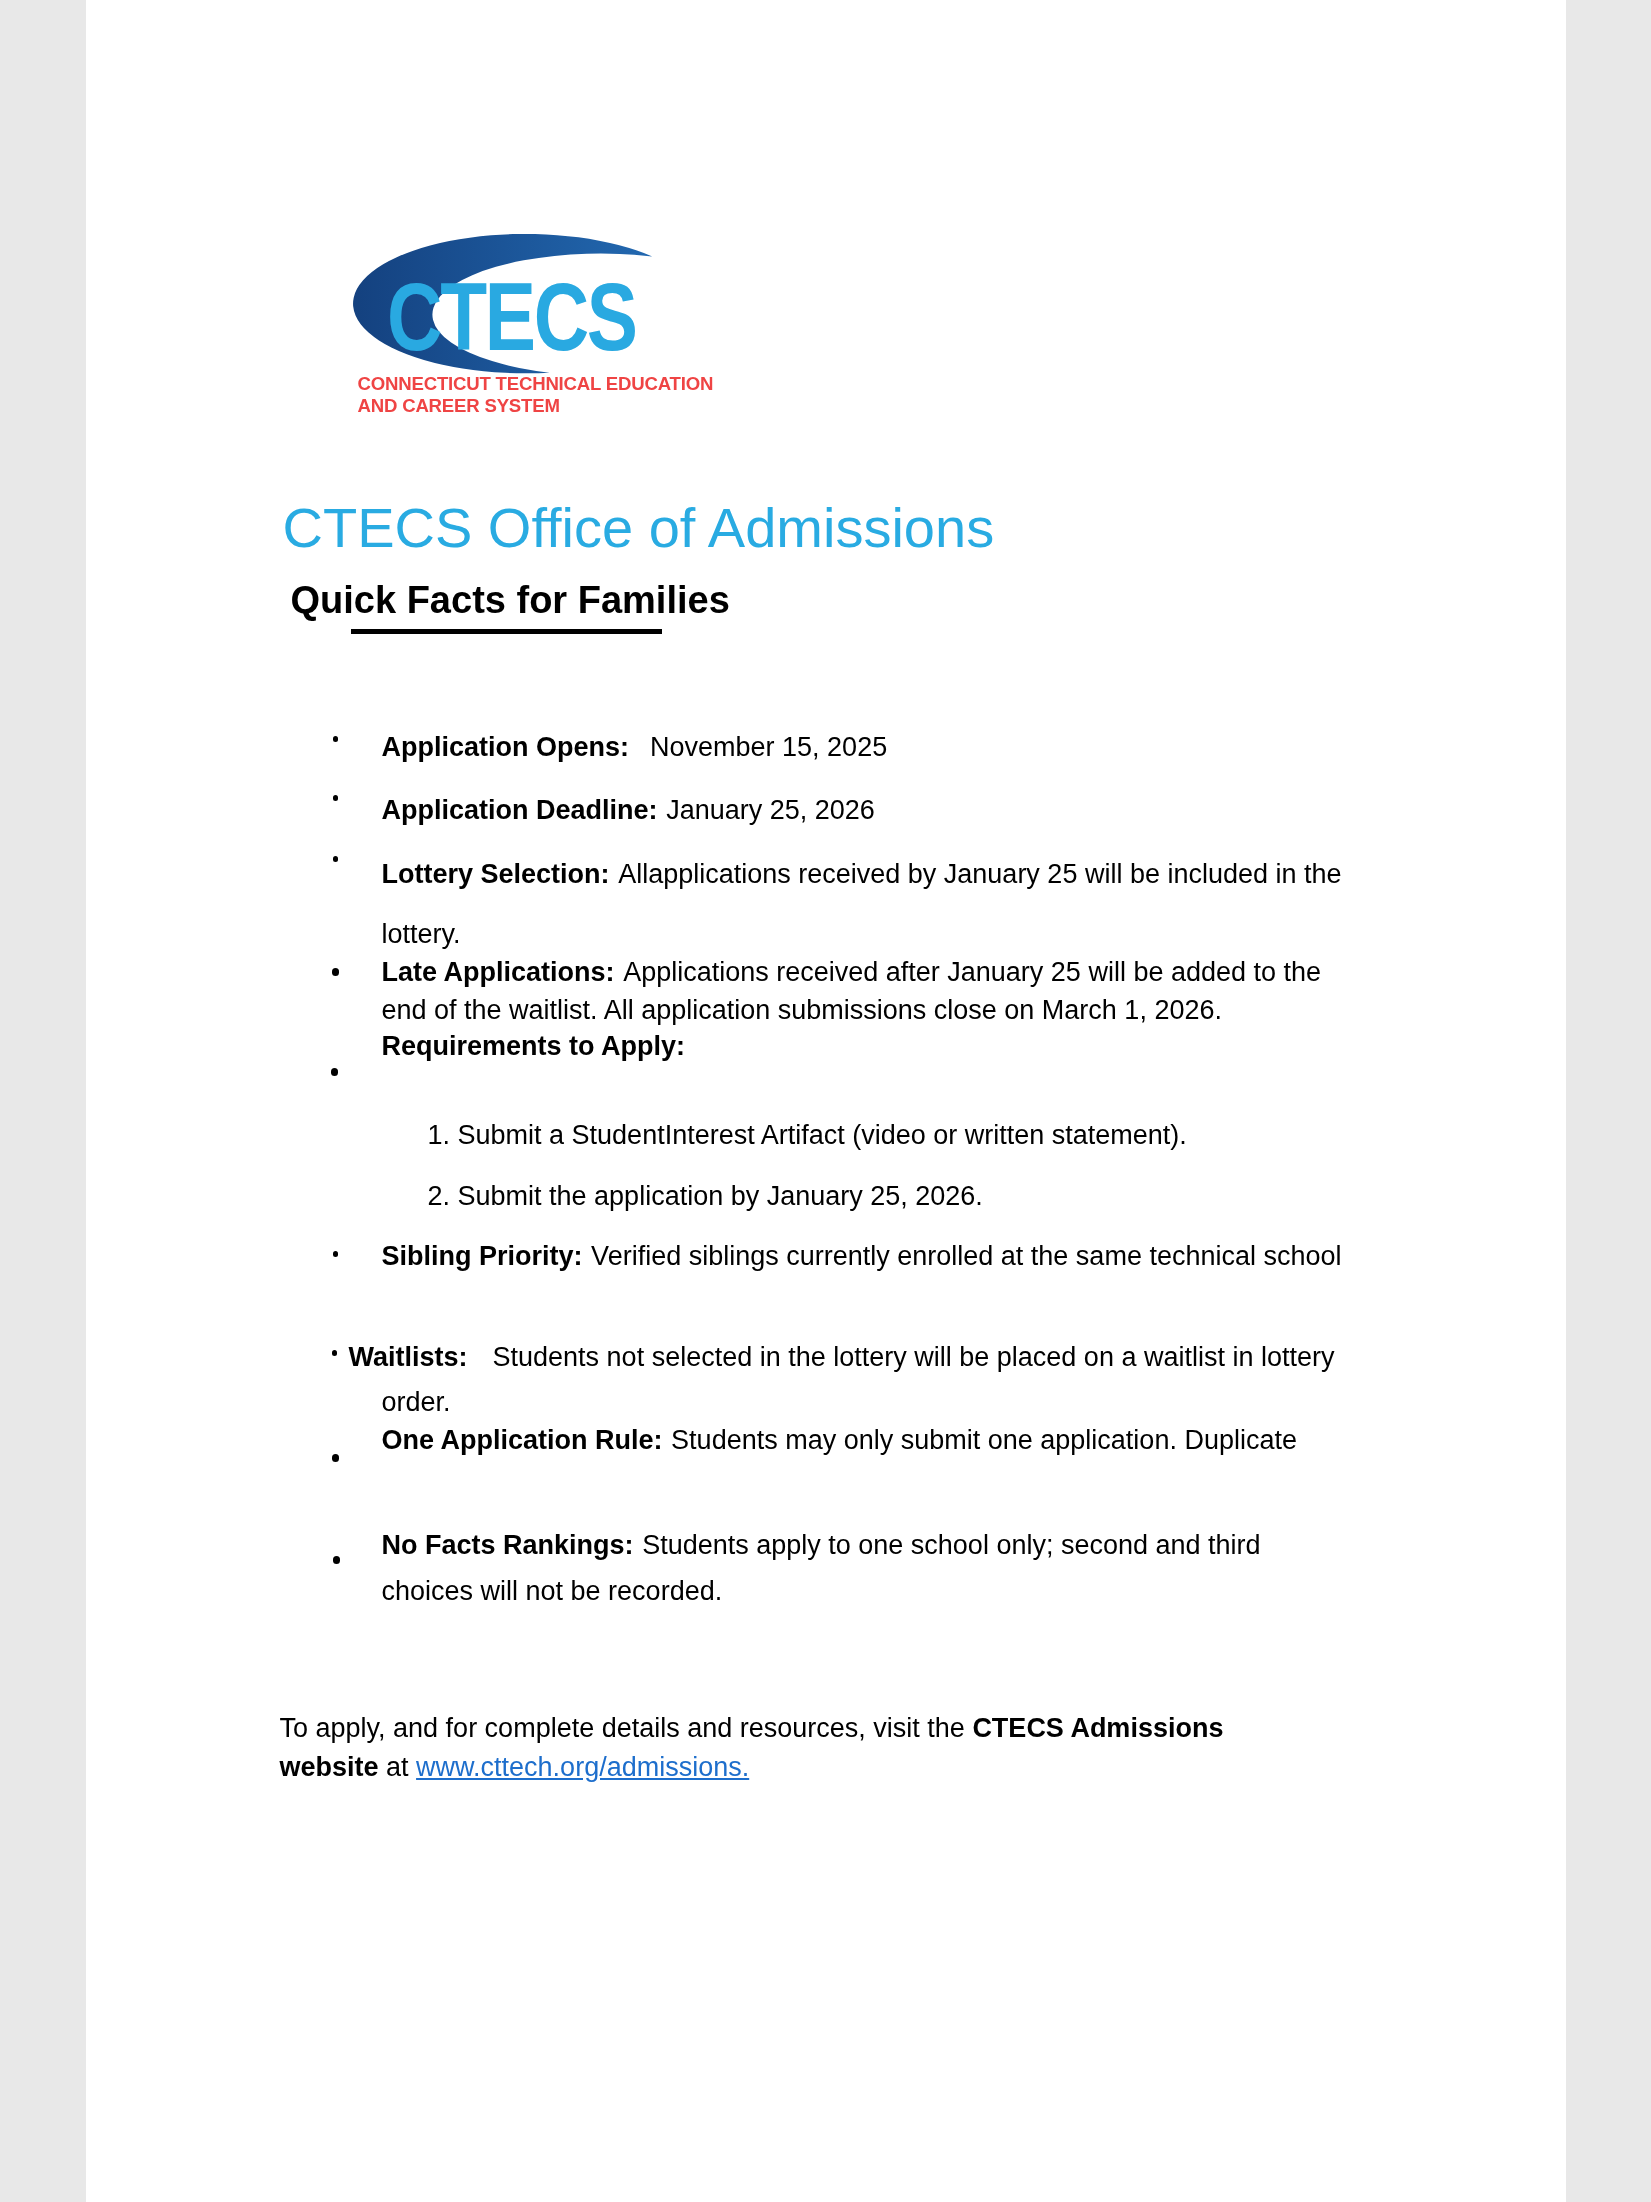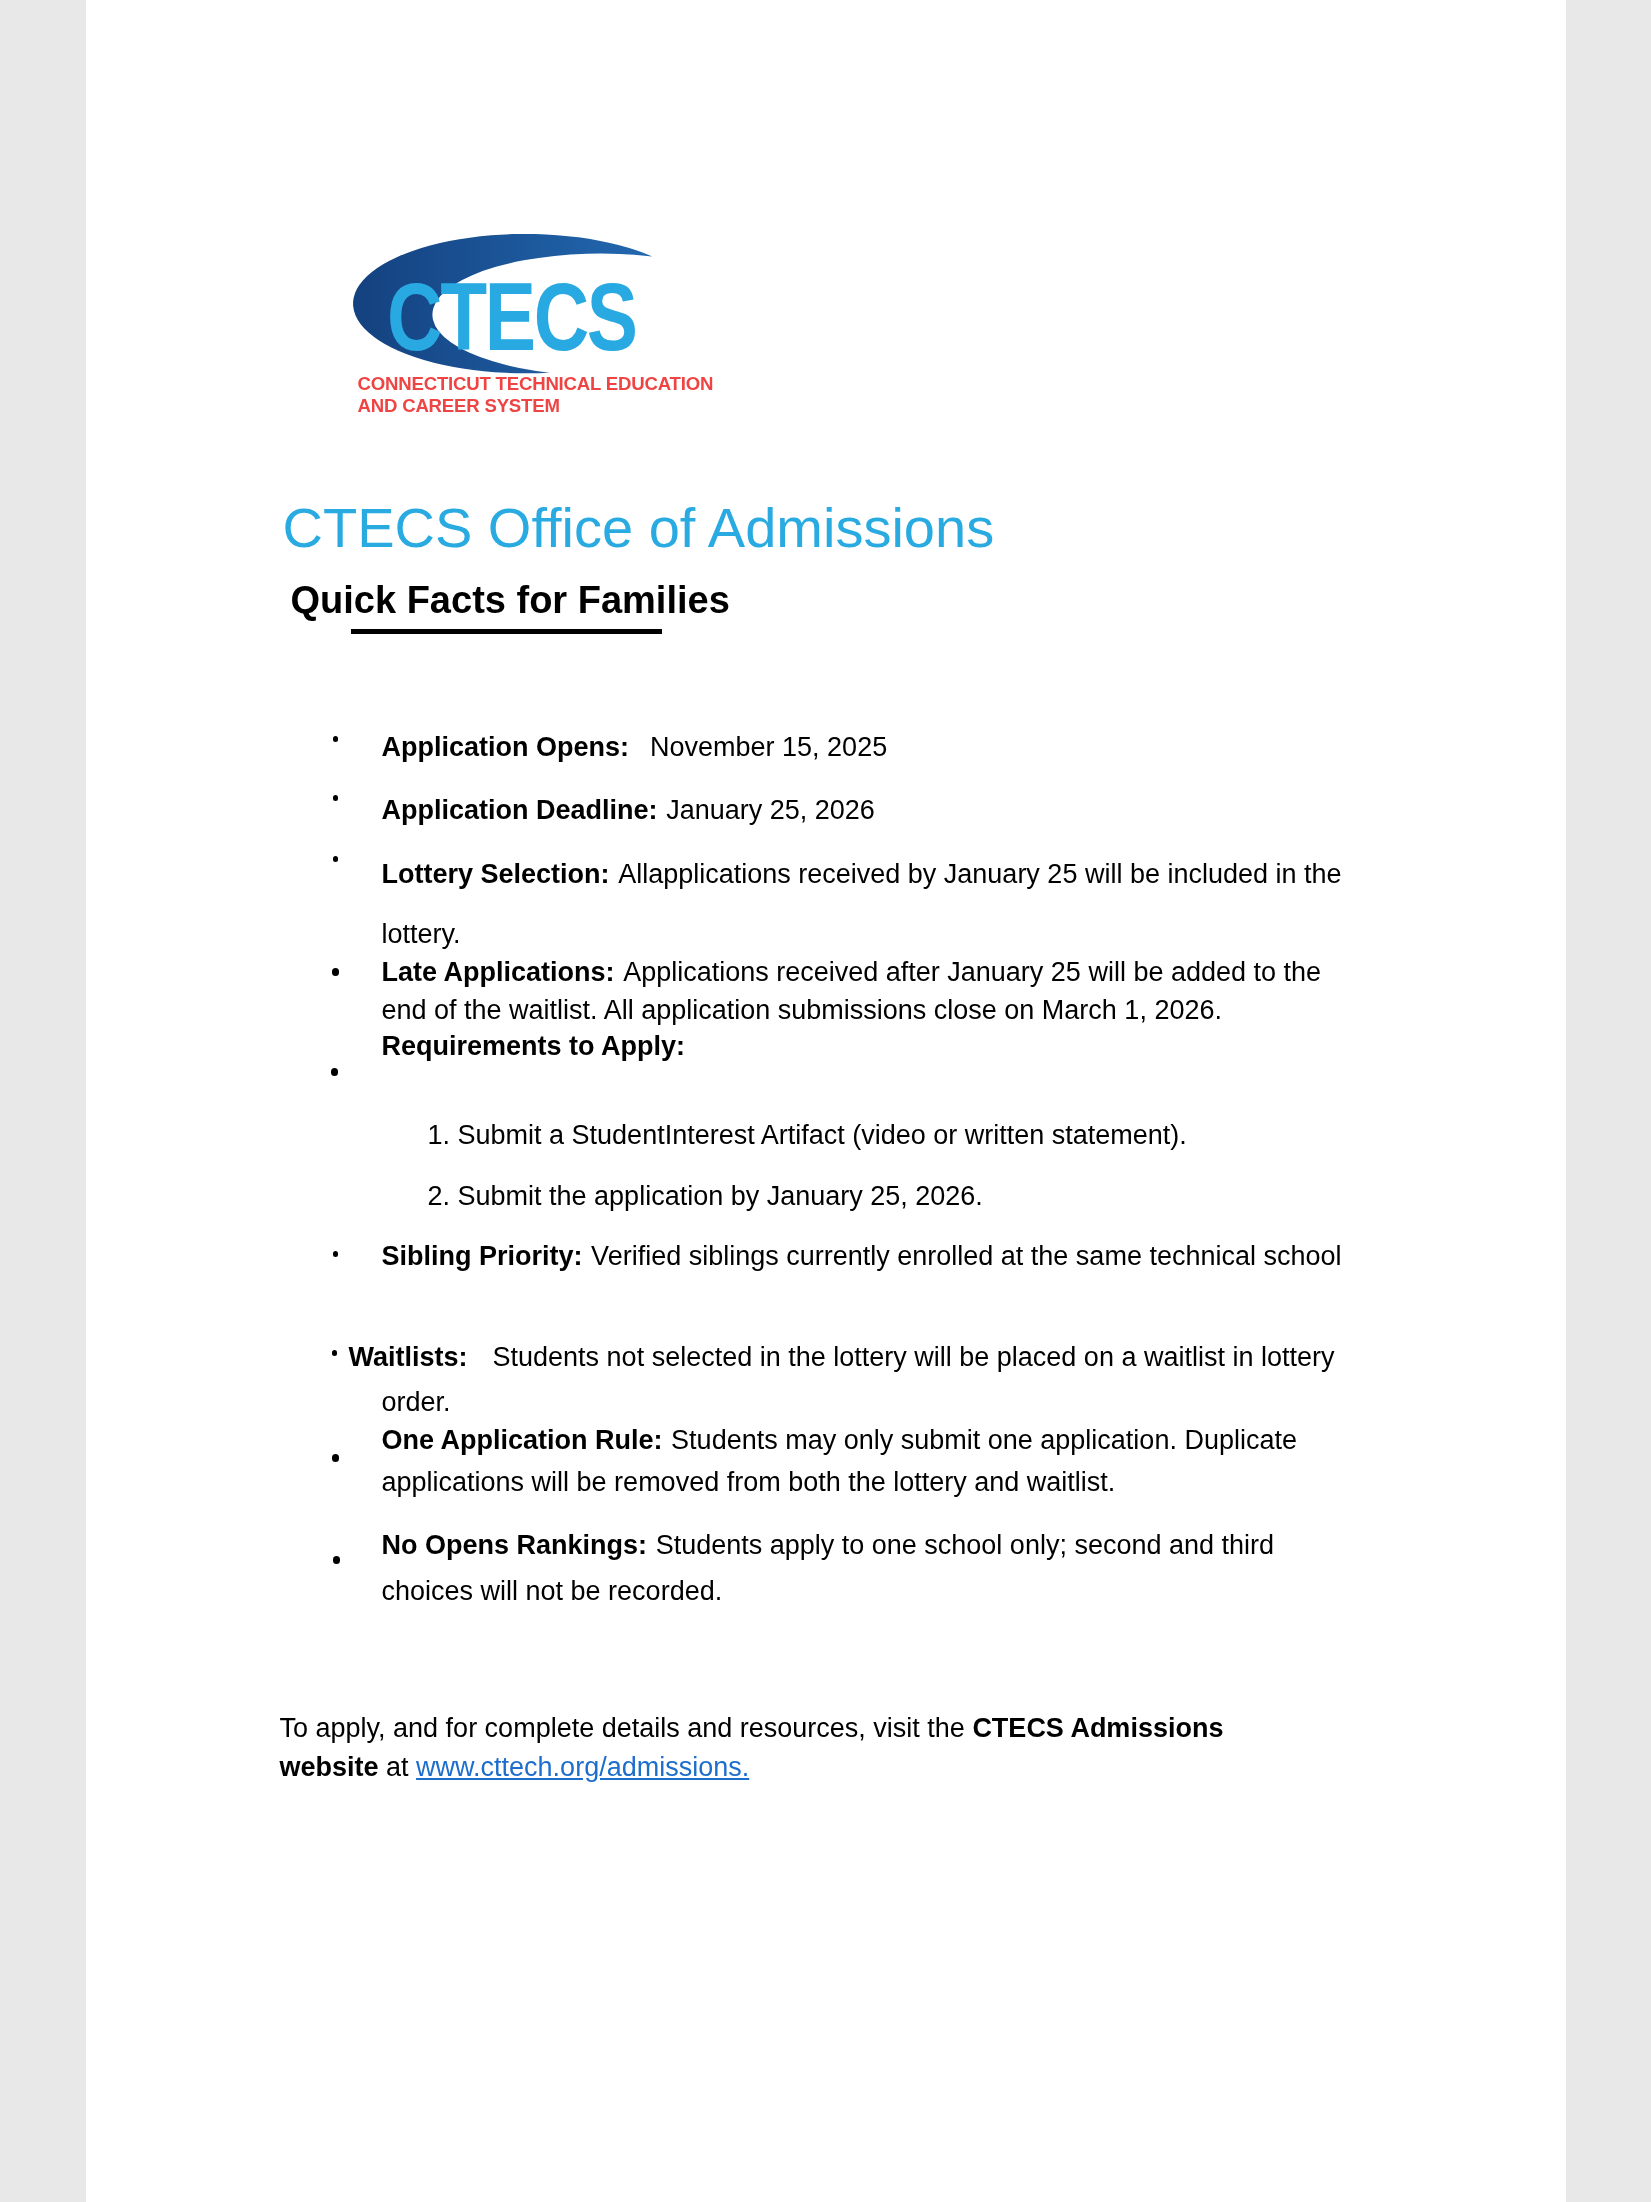--- a/index.html
+++ b/index.html
@@ -127,24 +127,23 @@
   </div>
 
   <div class="bl waitrow" style="top:1338px;">
     <b class="lab lab-xwide">Waitlists:</b><span>Students not selected in the lottery will be placed on a waitlist in lottery</span>
   </div>
   <div class="bl" style="top:1383px;">order.</div>
 
   <div class="bl" style="top:1421px;">
     <b class="lab">One Application Rule:</b><span>Students may only submit one application. Duplicate</span>
   </div>
-  <div class="bl" style="top:1463px;">applications will be removed from both the lottery and waitlist.</div>
 
   <div class="bl" style="top:1526px;">
-    <b class="lab">No Opens Rankings:</b><span>Students apply to one school only; second and third</span>
+    <b class="lab">No Facts Rankings:</b><span>Students apply to one school only; second and third</span>
   </div>
   <div class="bl" style="top:1572px;">choices will not be recorded.</div>
 
   <div class="closing" style="top:1709px;">
     <span>To apply, and for complete details and resources, visit the </span><b>CTECS Admissions</b>
   </div>
   <div class="closing" style="top:1748px;">
     <b>website</b><span> at </span><a class="link">www.cttech.org/admissions.</a>
   </div>
 

